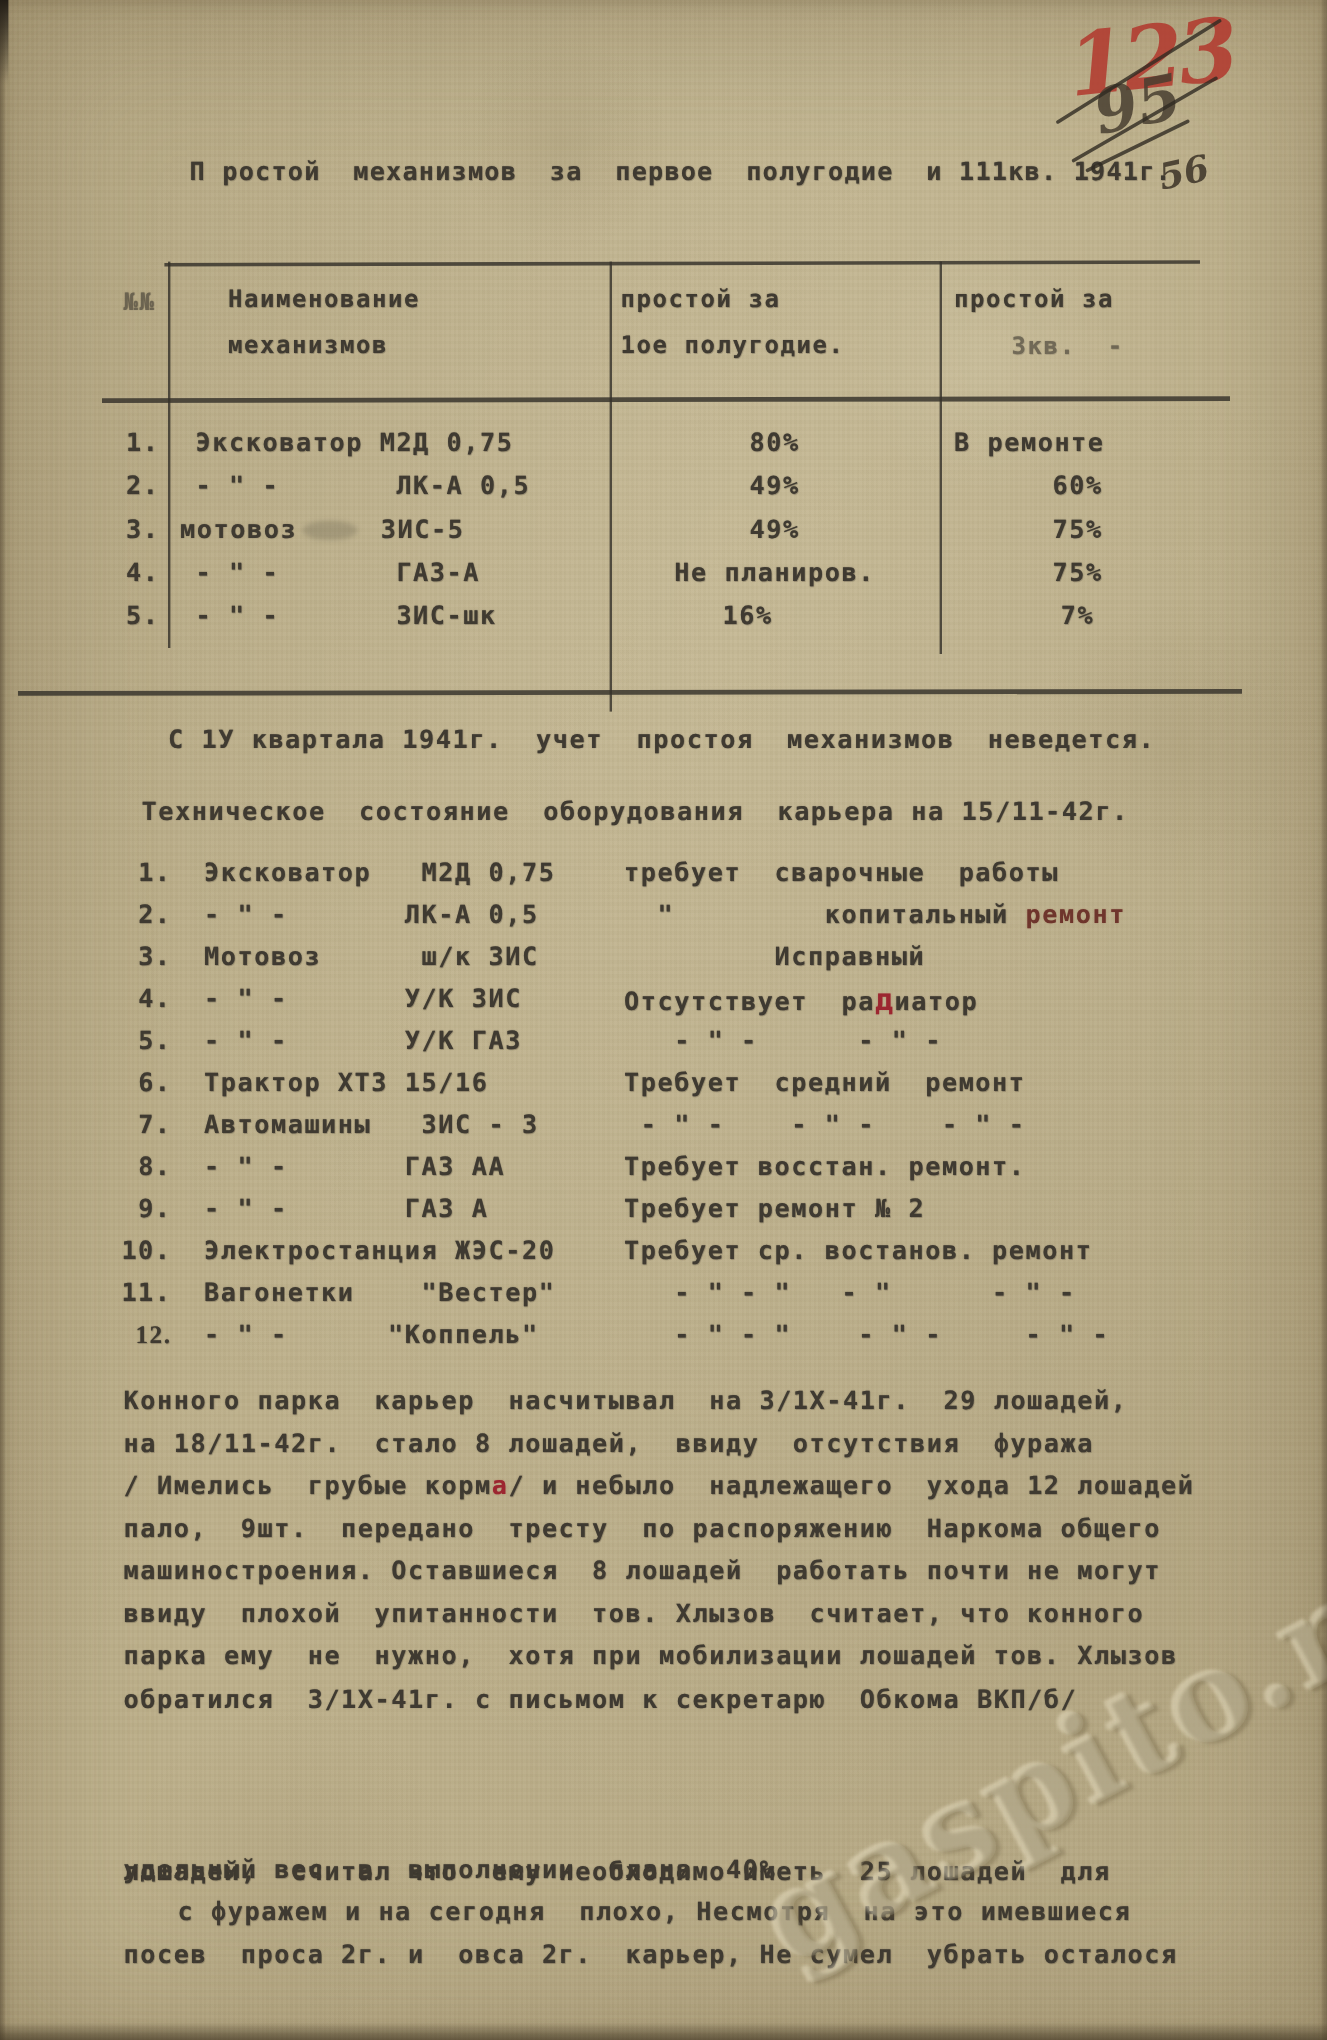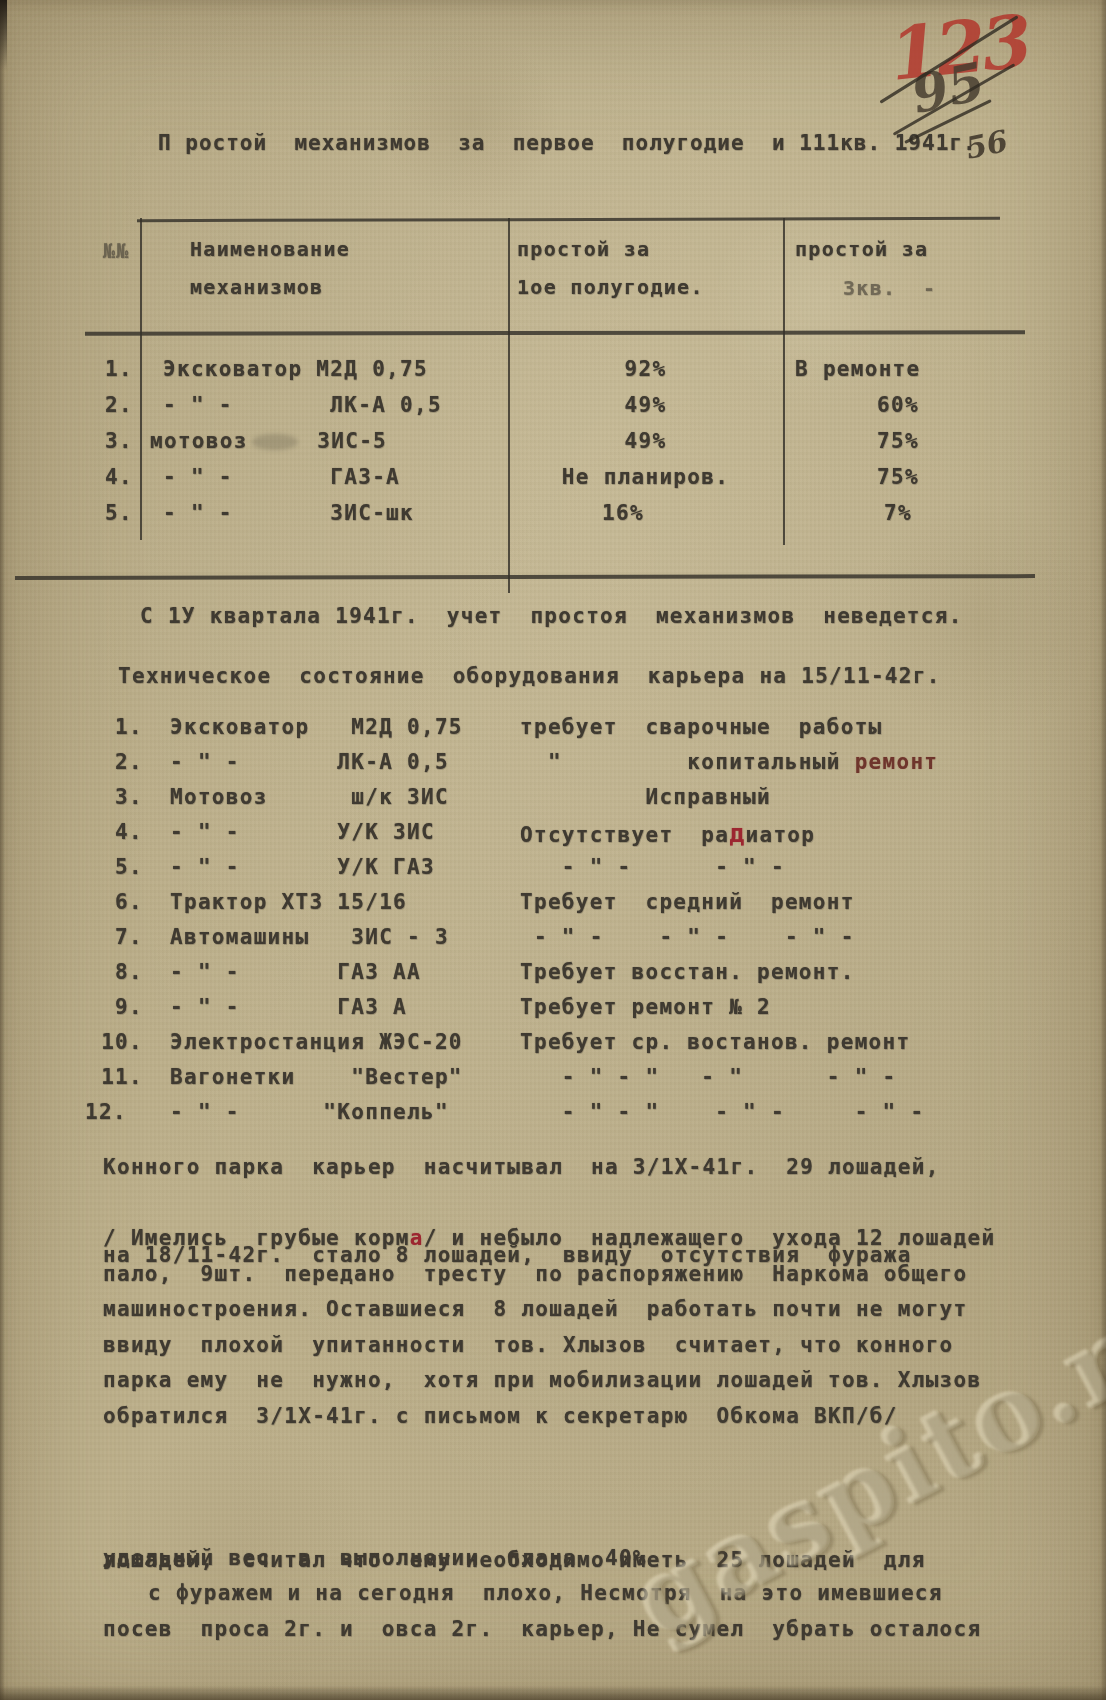--- a/index.html
+++ b/index.html
@@ -93,21 +93,21 @@
   <div class="t sm" style="left:190px;top:238px;">Наименование</div>
   <div class="t sm" style="left:190px;top:276px;">механизмов</div>
   <div class="t sm" style="left:517px;top:238px;">простой за</div>
   <div class="t sm" style="left:517px;top:276px;">1ое полугодие.</div>
   <div class="t sm" style="left:795px;top:238px;">простой за</div>
   <div class="t sm faint" style="left:843px;top:277px;">3кв.  -</div>
 
   <div>
     <span class="t" style="left:105px;top:357px;">1.</span>
     <span class="t" style="left:163px;top:357px;">Эксковатор М2Д 0,75</span>
-    <span class="t center" style="left:508px;top:357px;width:275px;">92%</span>
+    <span class="t center" style="left:508px;top:357px;width:275px;">80%</span>
     <span class="t center" style="left:783px;top:357px;width:230px;text-align:left;padding-left:12px;">В ремонте</span>
   </div>
   <div>
     <span class="t" style="left:105px;top:393px;">2.</span>
     <span class="t" style="left:163px;top:393px;">- " -       ЛК-А 0,5</span>
     <span class="t center" style="left:508px;top:393px;width:275px;">49%</span>
     <span class="t center" style="left:783px;top:393px;width:230px;">60%</span>
   </div>
   <div>
     <span class="t" style="left:105px;top:429px;">3.</span>
@@ -182,27 +182,27 @@
     <span class="t" style="left:85px;top:1030px;width:58px;text-align:right;">10.</span>
     <span class="t" style="left:170px;top:1030px;">Электростанция ЖЭС-20</span>
     <span class="t" style="left:520px;top:1030px;"><span>Требует ср. востанов. ремонт</span><span class="red2"></span><span></span></span>
   </div>
   <div>
     <span class="t" style="left:85px;top:1065px;width:58px;text-align:right;">11.</span>
     <span class="t" style="left:170px;top:1065px;">Вагонетки    "Вестер"</span>
     <span class="t" style="left:520px;top:1065px;"><span>   - " - "   - "      - " -</span><span class="red2"></span><span></span></span>
   </div>
   <div>
-    <span class="t" style="left:85px;top:1100px;width:58px;text-align:left;">12.</span>
+    <span class="t" style="left:85px;top:1100px;width:58px;text-align:right;font-family:Liberation Serif, serif;">12.</span>
     <span class="t" style="left:170px;top:1100px;">- " -      "Коппель"</span>
     <span class="t" style="left:520px;top:1100px;"><span>   - " - "    - " -     - " -</span><span class="red2"></span><span></span></span>
   </div>
 
   <div class="t" style="left:103px;top:1155px;">Конного парка  карьер  насчитывал  на 3/1Х-41г.  29 лошадей,</div>
-  <div class="t" style="left:103px;top:1243px;">на 18/11-42г.  стало 8 лошадей,  ввиду  отсутствия  фуража</div>
+  <div class="t" style="left:103px;top:1191px;">на 18/11-42г.  стало 8 лошадей,  ввиду  отсутствия  фуража</div>
   <div class="t" style="left:103px;top:1226px;"><span>/ Имелись  грубые корм</span><span class="redink">а</span><span>/ и небыло  надлежащего  ухода 12 лошадей</span></div>
   <div class="t" style="left:103px;top:1262px;">пало,  9шт.  передано  тресту  по распоряжению  Наркома общего</div>
   <div class="t" style="left:103px;top:1297px;">машиностроения. Оставшиеся  8 лошадей  работать почти не могут</div>
   <div class="t" style="left:103px;top:1368px;">парка ему  не  нужно,  хотя при мобилизации лошадей тов. Хлызов</div>
   <div class="t" style="left:103px;top:1333px;">ввиду  плохой  упитанности  тов. Хлызов  считает, что конного</div>
   <div class="t" style="left:103px;top:1404px;">обратился  3/1Х-41г. с письмом к секретарю  Обкома ВКП/б/</div>
   <div class="t" style="left:103px;top:1548px;text-align:right;">лошадей,  считал что  ему необходимо иметь  25 лошадей  для</div>
   <div class="t" style="left:103px;top:1546px;">удельный вес  в  выполнении  плана  40%</div>
   <div class="t" style="left:103px;top:1581px;margin-left:45px;">с фуражем и на сегодня  плохо, Несмотря  на это имевшиеся</div>
   <div class="t" style="left:103px;top:1617px;">посев  проса 2г. и  овса 2г.  карьер, Не сумел  убрать осталося</div>

